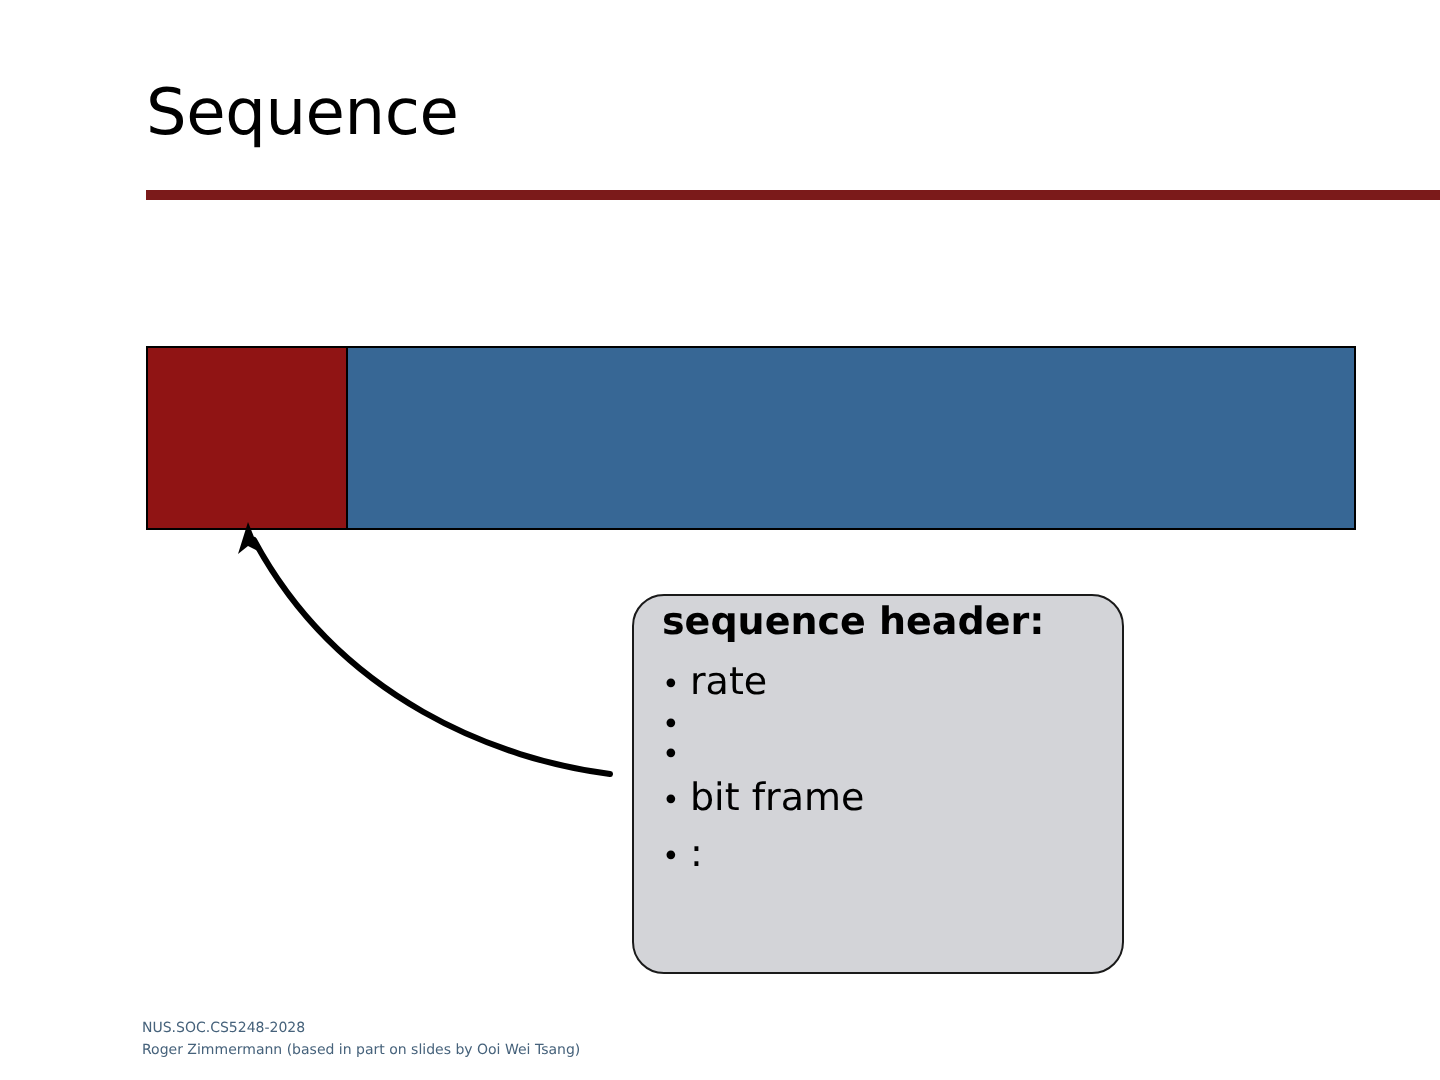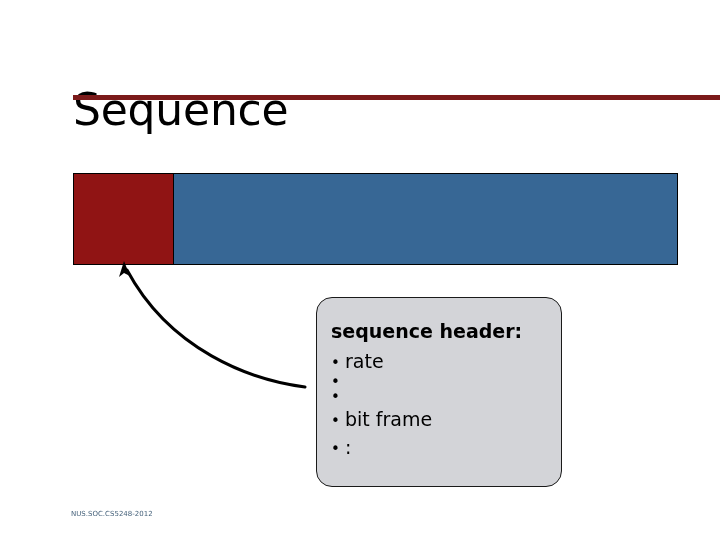--- a/index.html
+++ b/index.html
@@ -19,27 +19,26 @@
     overflow: hidden;
   }
 
   
   .slide-title {
     position: absolute;
     left: 73px;
     top: 40px;
     width: 600px;
     font-family: "DejaVu Sans", sans-serif;
-    font-size: 44px;
+    font-size: 32px;
     font-weight: 400;
     line-height: 1.05;
     color: #000000;
     letter-spacing: -0.2px;
     white-space: nowrap;
-    margin-top: 47px;
   }
   .title-rule {
     position: absolute;
     left: 73px;
     top: 95px;
     width: 647px;
     height: 5px;
     background: #7B1A1A;
   }
 
@@ -82,21 +81,21 @@
   .callout {
     position: absolute;
     left: 316px;
     top: 297px;
     width: 246px;
     height: 190px;
     background: #D3D4D8;
     border: 1px solid #1a1a1a;
     border-radius: 16px;
     box-sizing: border-box;
-    padding: 24px 10px 8px 14px;
+    padding: 4px 10px 8px 14px;
   }
   .callout-title {
     font-family: "DejaVu Sans", sans-serif;
     font-size: 19px;
     font-weight: bold;
     color: #000000;
     line-height: 1.0;
     margin-bottom: 6px;
     white-space: nowrap;
   }
@@ -172,16 +171,17 @@
         <span>bit frame</span>
       </li>
       <li>
         <span class="bullet-dot">•</span>
         <span>:</span>
       </li>
     </ul>
   </div>
 
   <div class="footer">
-    <div>NUS.SOC.CS5248-2012</div>
+    <div>NUS.SOC.CS5248-2028</div>
+    <div>Roger Zimmermann (based in part on slides by Ooi Wei Tsang)</div>
   </div>
 
 </div>
 
 </body></html>

